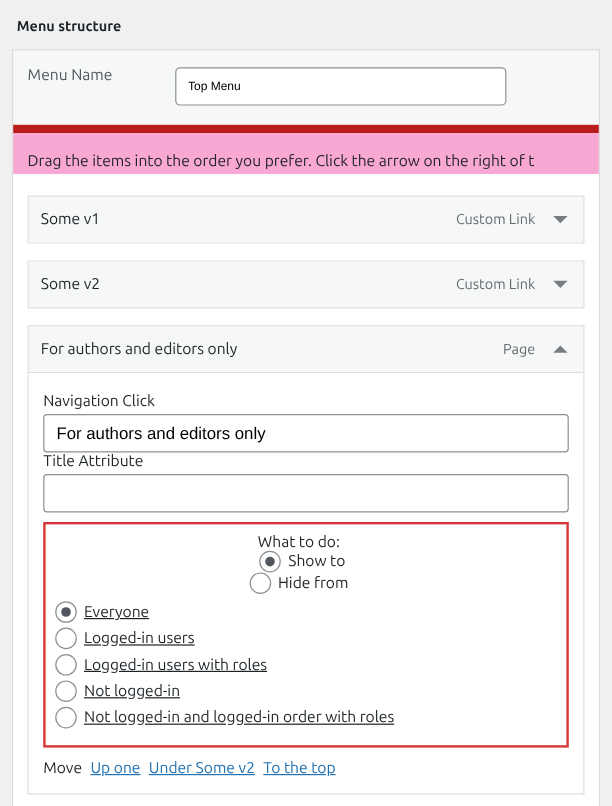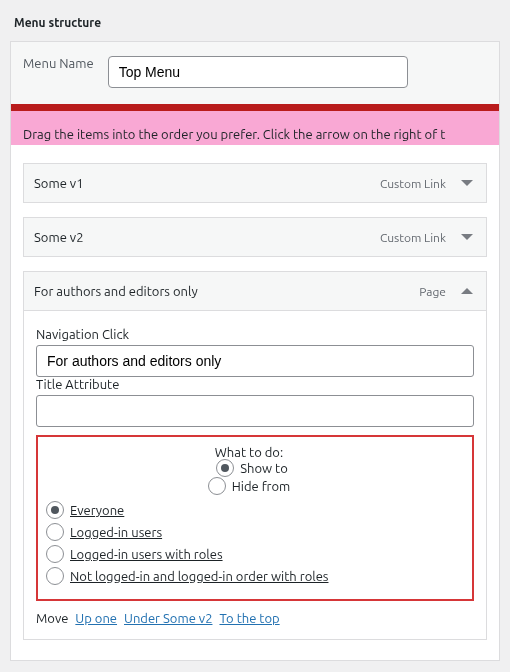--- a/index.html
+++ b/index.html
@@ -28,26 +28,27 @@
   }
   .name-row {
     display: flex;
     align-items: flex-start;
     padding: 14px 12px 16px;
     border-bottom: 7px solid #b91c1c;
   }
   .name-row label { font-size: 13px; color: #50575e; margin-right: 14px; }
   .name-input {
     height: 32px;
-    width: 300px;
+    width: 276px;
     border: 1px solid #8c8f94;
     border-radius: 4px;
     padding: 0 10px;
-    font-size: 14px;
+    font-size: 10px;
     background: #fff;
+    margin-left: 38px;
   }
   .instructions {
     padding: 16px 12px 4px;
     font-size: 13px;
     color: #1d2327;
     background: #f9a8d4;
   }
   .menu-body {
     background:#fff;
     padding: 4px 12px 20px;
@@ -185,20 +186,24 @@
             <div class="aud-row">
               <span class="radio"></span>
               <span class="label">Logged-in users</span>
             </div>
             <div class="aud-row">
               <span class="radio"></span>
               <span class="label">Logged-in users with roles</span>
             </div>
             <div class="aud-row">
               <span class="radio"></span>
+              <span class="label">Not logged-in</span>
+            </div>
+            <div class="aud-row">
+              <span class="radio"></span>
               <span class="label">Not logged-in and logged-in order with roles</span>
             </div>
           </div>
         </div>
 
         <div class="move-row">
           <span>Move</span>
           <a href="#">Up one</a>
           <a href="#">Under Some v2</a>
           <a href="#">To the top</a>

